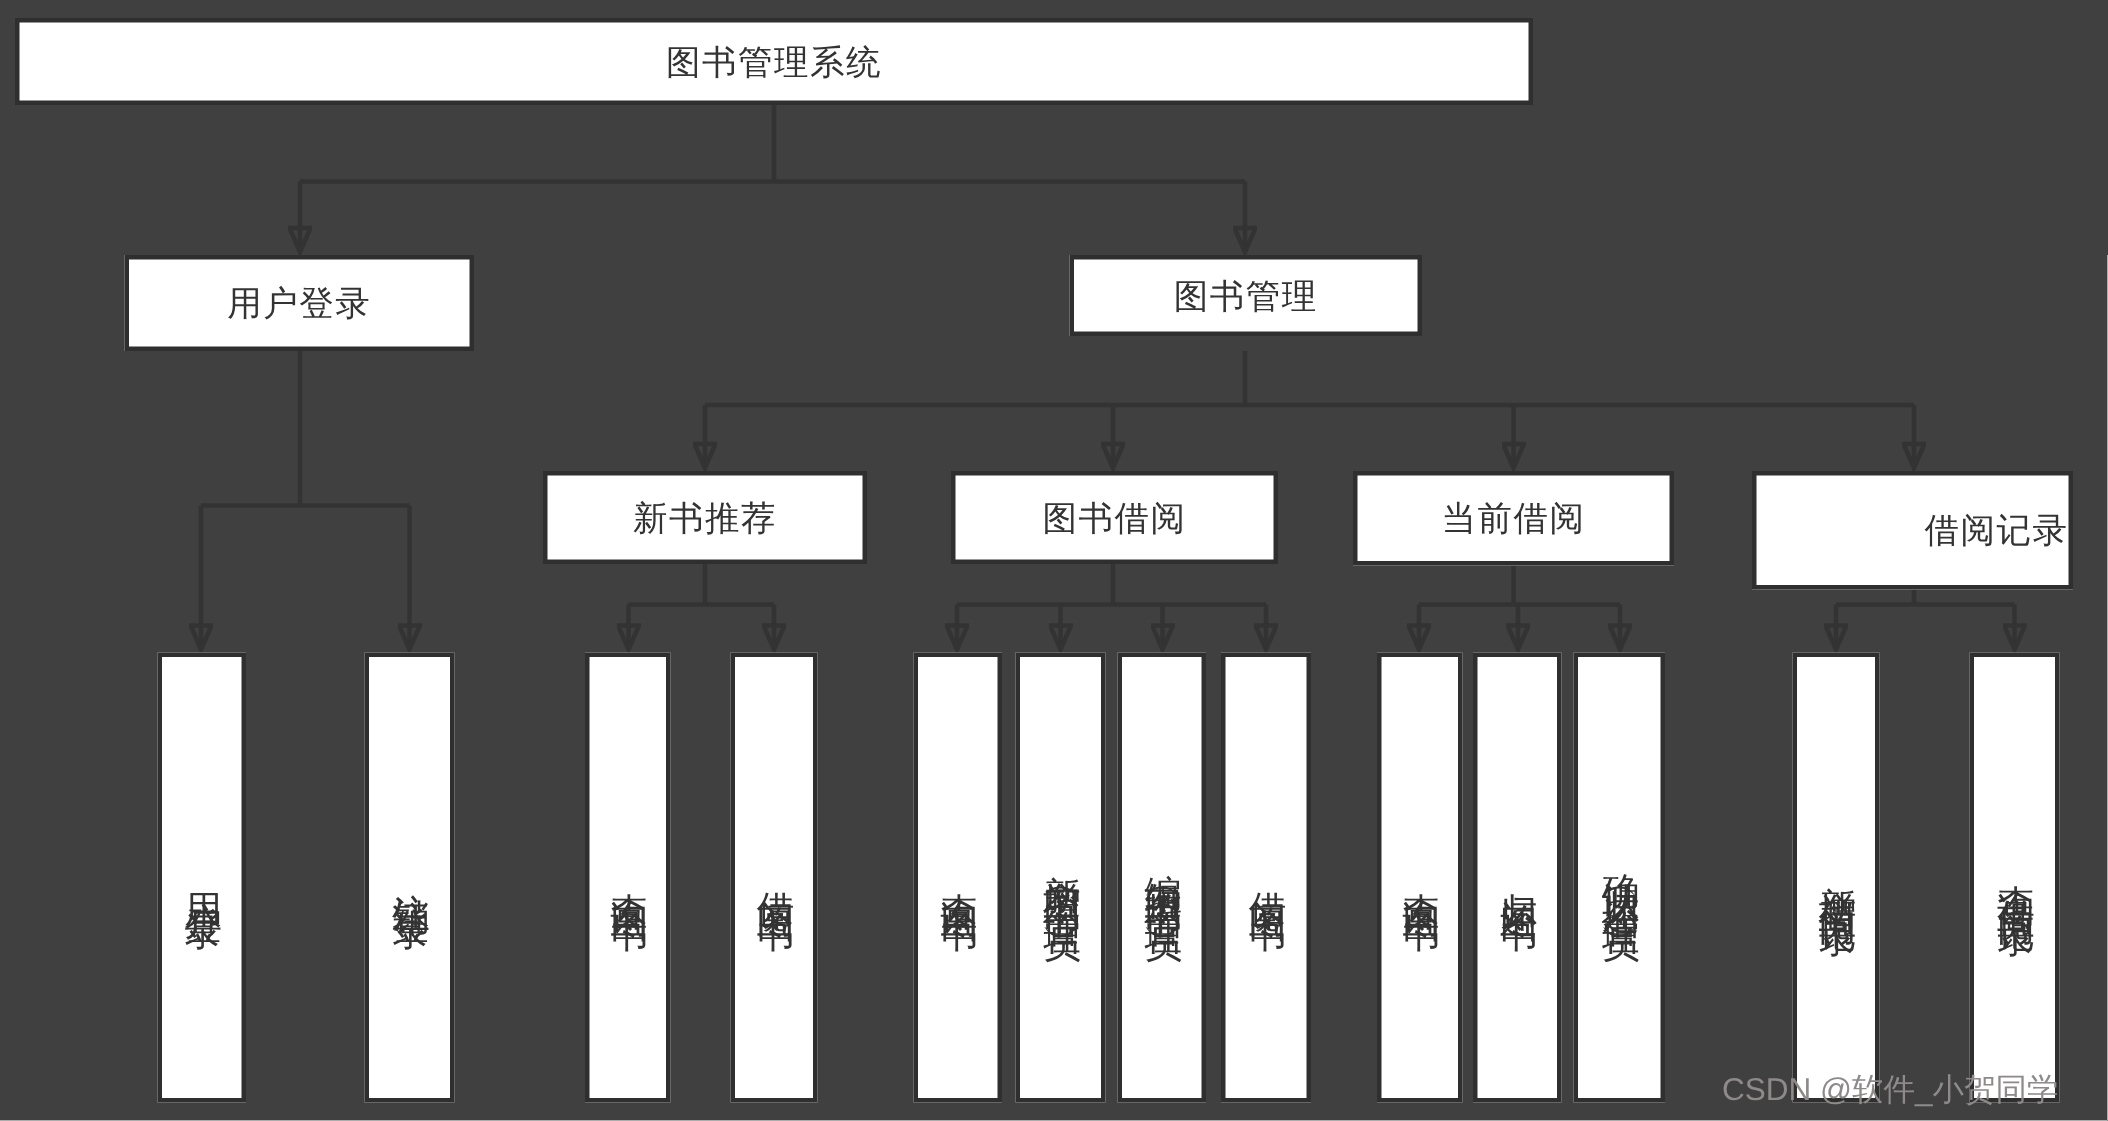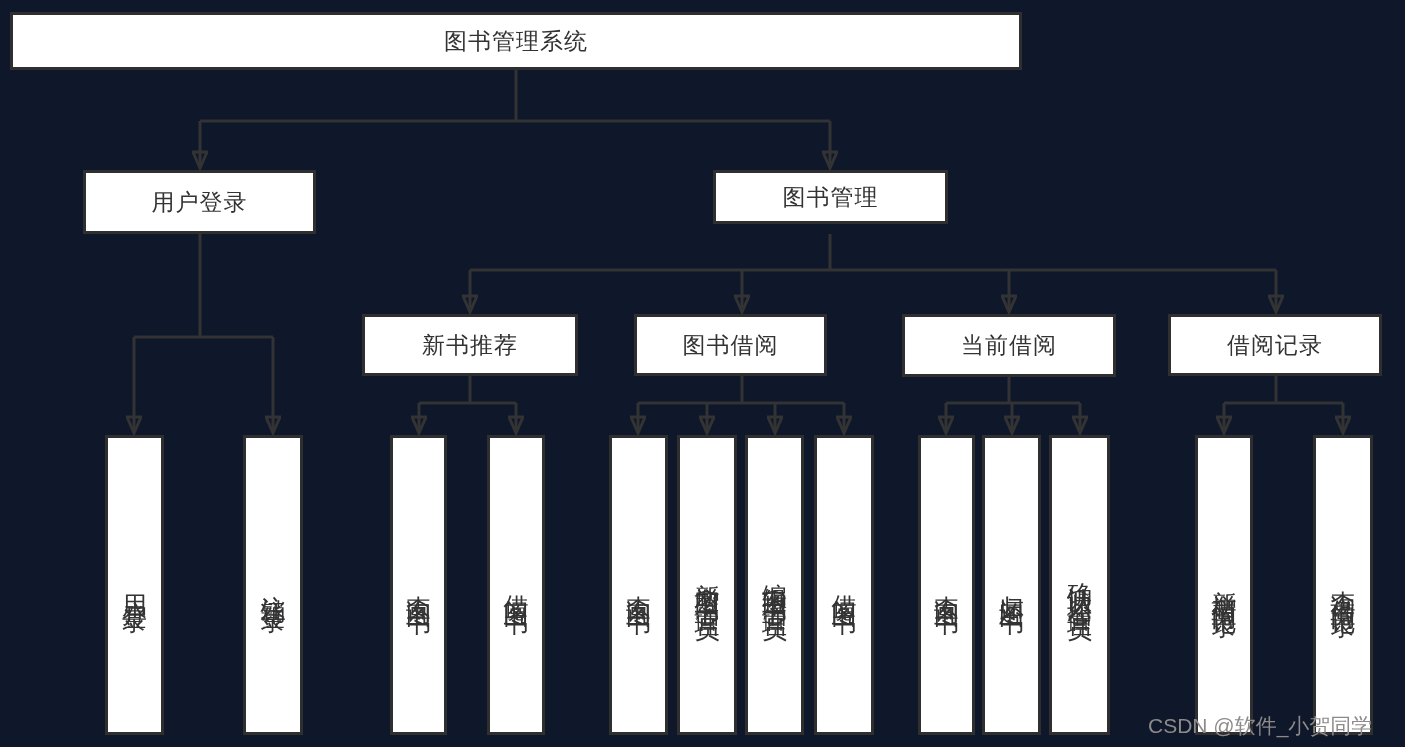--- a/index.html
+++ b/index.html
@@ -4,21 +4,21 @@
 <style>
   html, body {
     margin: 0;
     padding: 0;
     background: #ffffff;
   }
   .canvas {
     position: relative;
     width: 1405px;
     height: 747px;
-    background: #0f172a;
+    background: #404040;
     font-family: "Liberation Sans", "DejaVu Sans", sans-serif;
     color: #333333;
     overflow: hidden;
   }
   .connector-layer {
     position: absolute;
     left: 0; top: 0;
     width: 1405px; height: 747px;
   }
   .connector-layer path {
@@ -128,27 +128,27 @@
   <div class="hbox" style="left:83px; top:170px; width:233px; height:64px;">
     <span>用户登录</span>
   </div>
   <div class="hbox" style="left:713px; top:170px; width:235px; height:54px;">
     <span>图书管理</span>
   </div>
 
   <div class="hbox" style="left:362px; top:314px; width:216px; height:62px;">
     <span>新书推荐</span>
   </div>
-  <div class="hbox" style="left:634px; top:314px; width:193px; height:62px;">
+  <div class="hbox" style="left:634px; top:314px; width:218px; height:62px;">
     <span>图书借阅</span>
   </div>
   <div class="hbox" style="left:902px; top:314px; width:214px; height:63px;">
     <span>当前借阅</span>
   </div>
-  <div class="hbox" style="left:1168px; top:314px; width:214px; height:62px;">
+  <div class="hbox" style="left:1168px; top:314px; width:214px; height:79px;justify-content:flex-end;">
     <span>借阅记录</span>
   </div>
 
   <div class="vbox" style="left:105px; width:59px;">
     <span class="vtext">用户登录</span>
   </div>
   <div class="vbox" style="left:243px; width:60px;">
     <span class="vtext">注销登录</span>
   </div>
 

